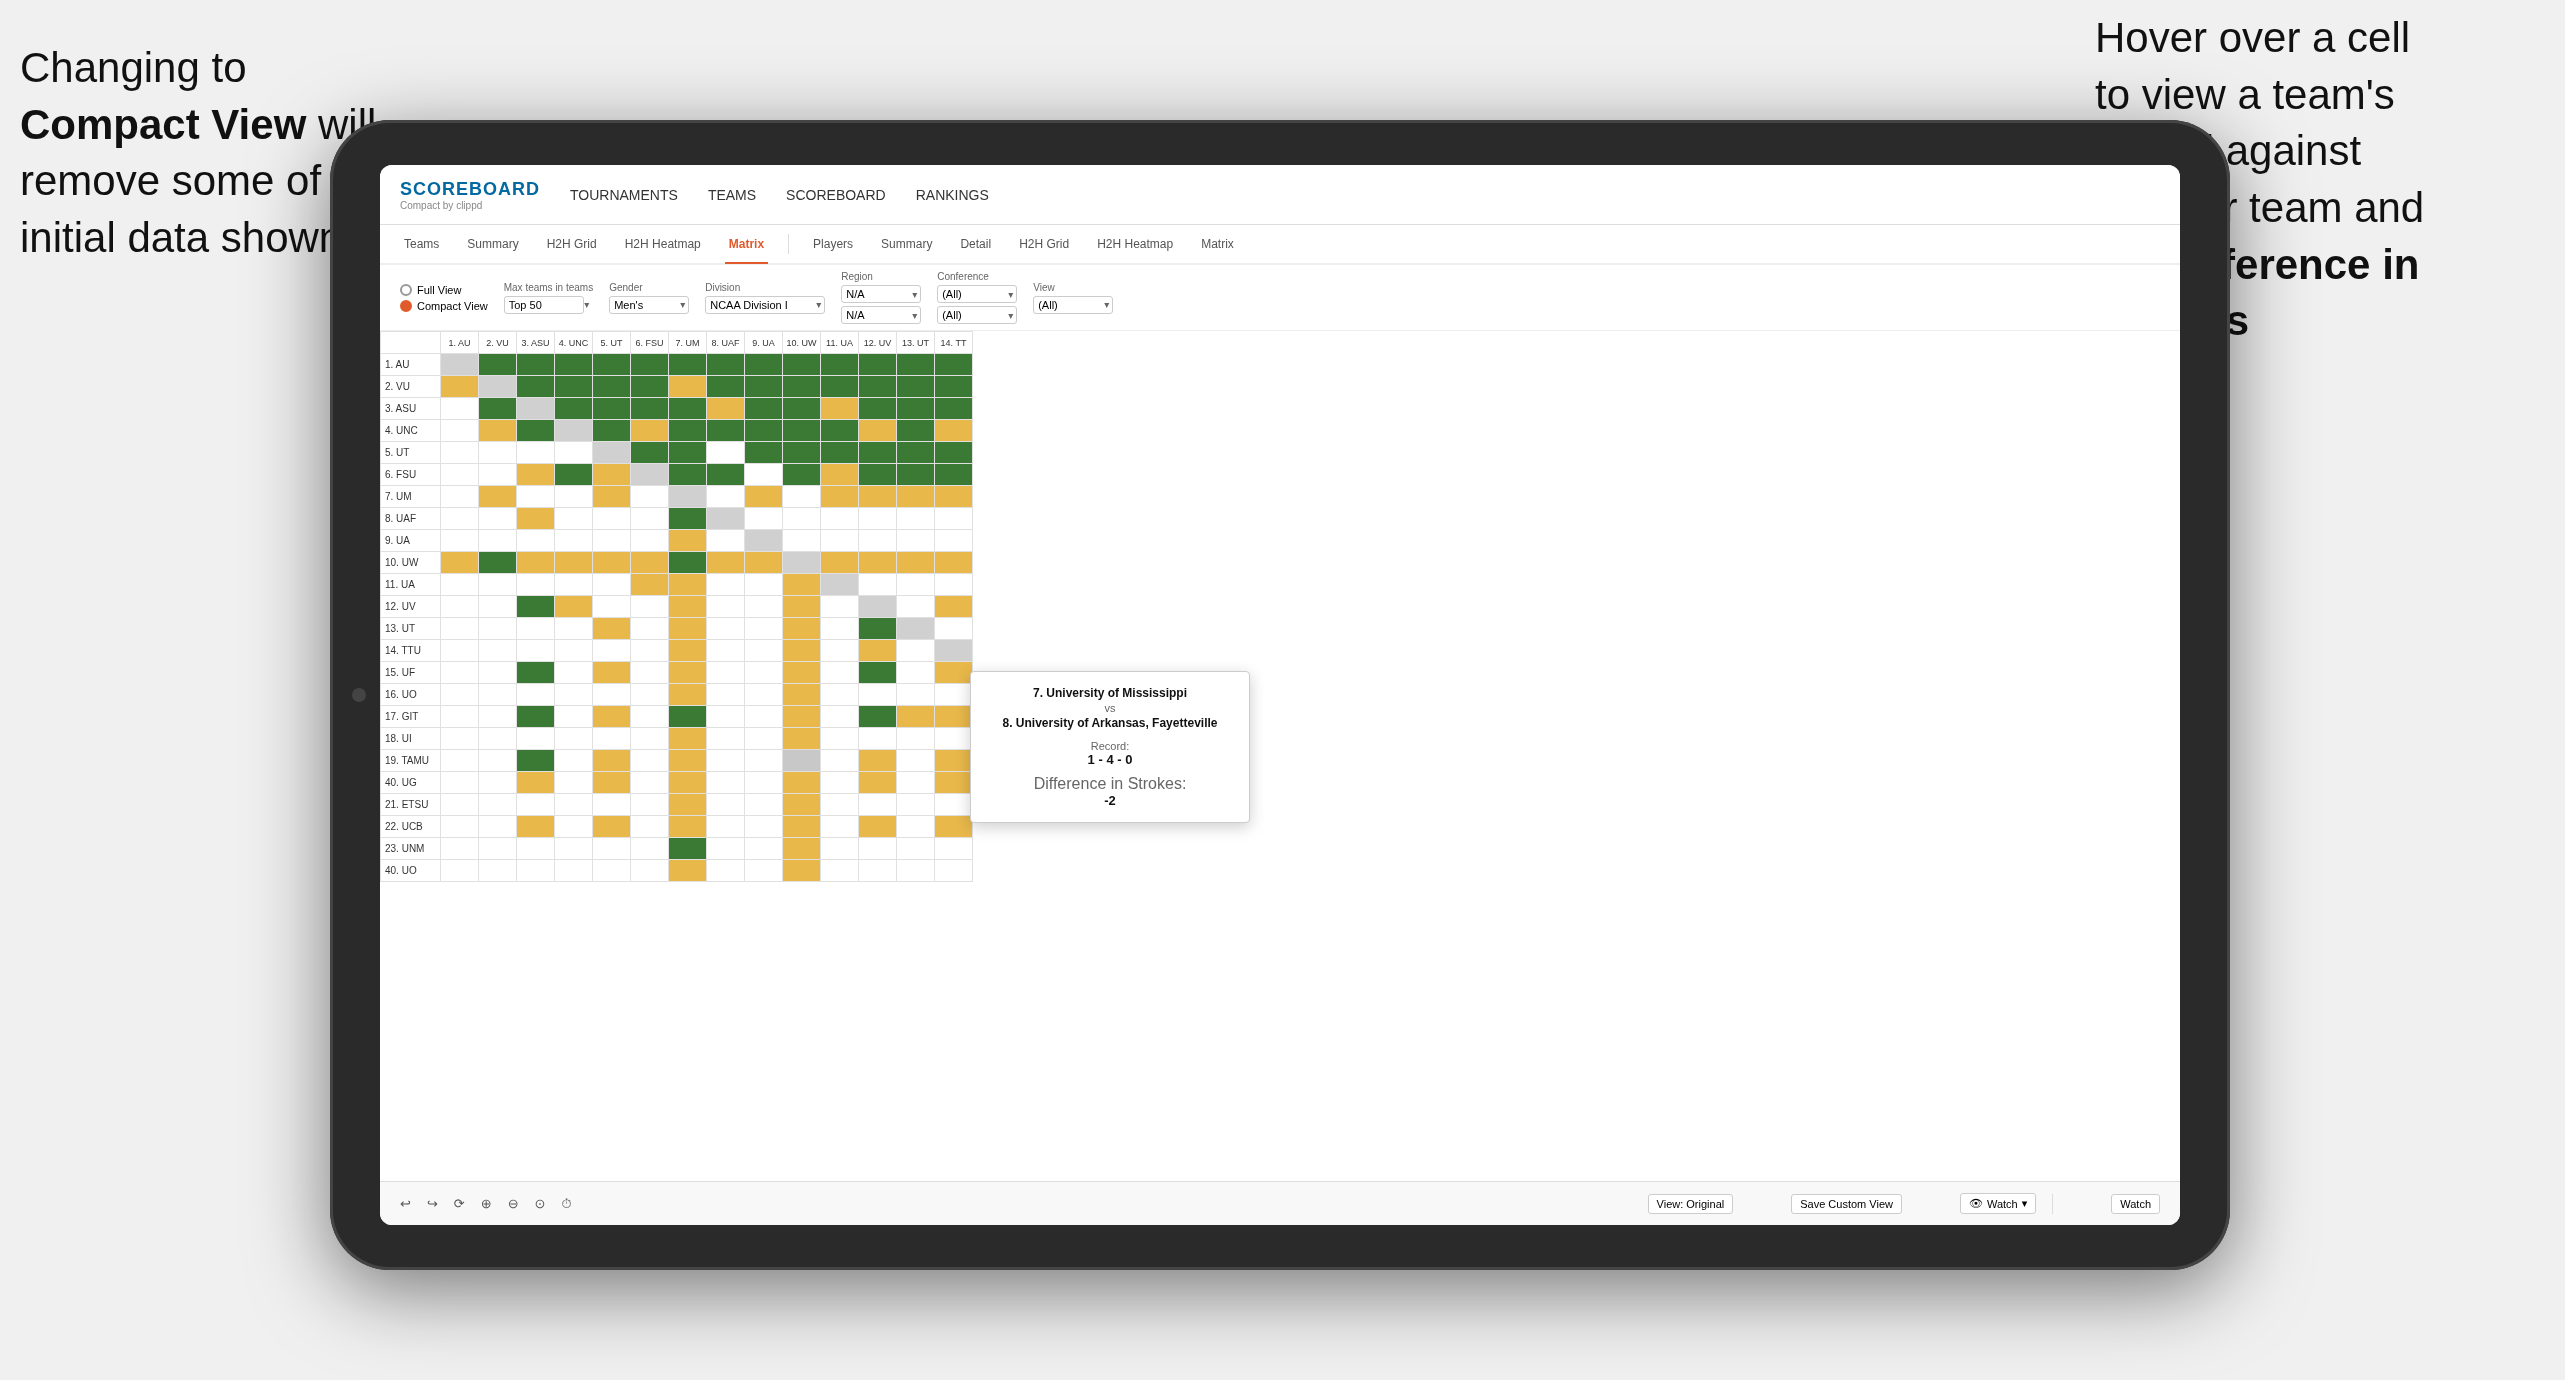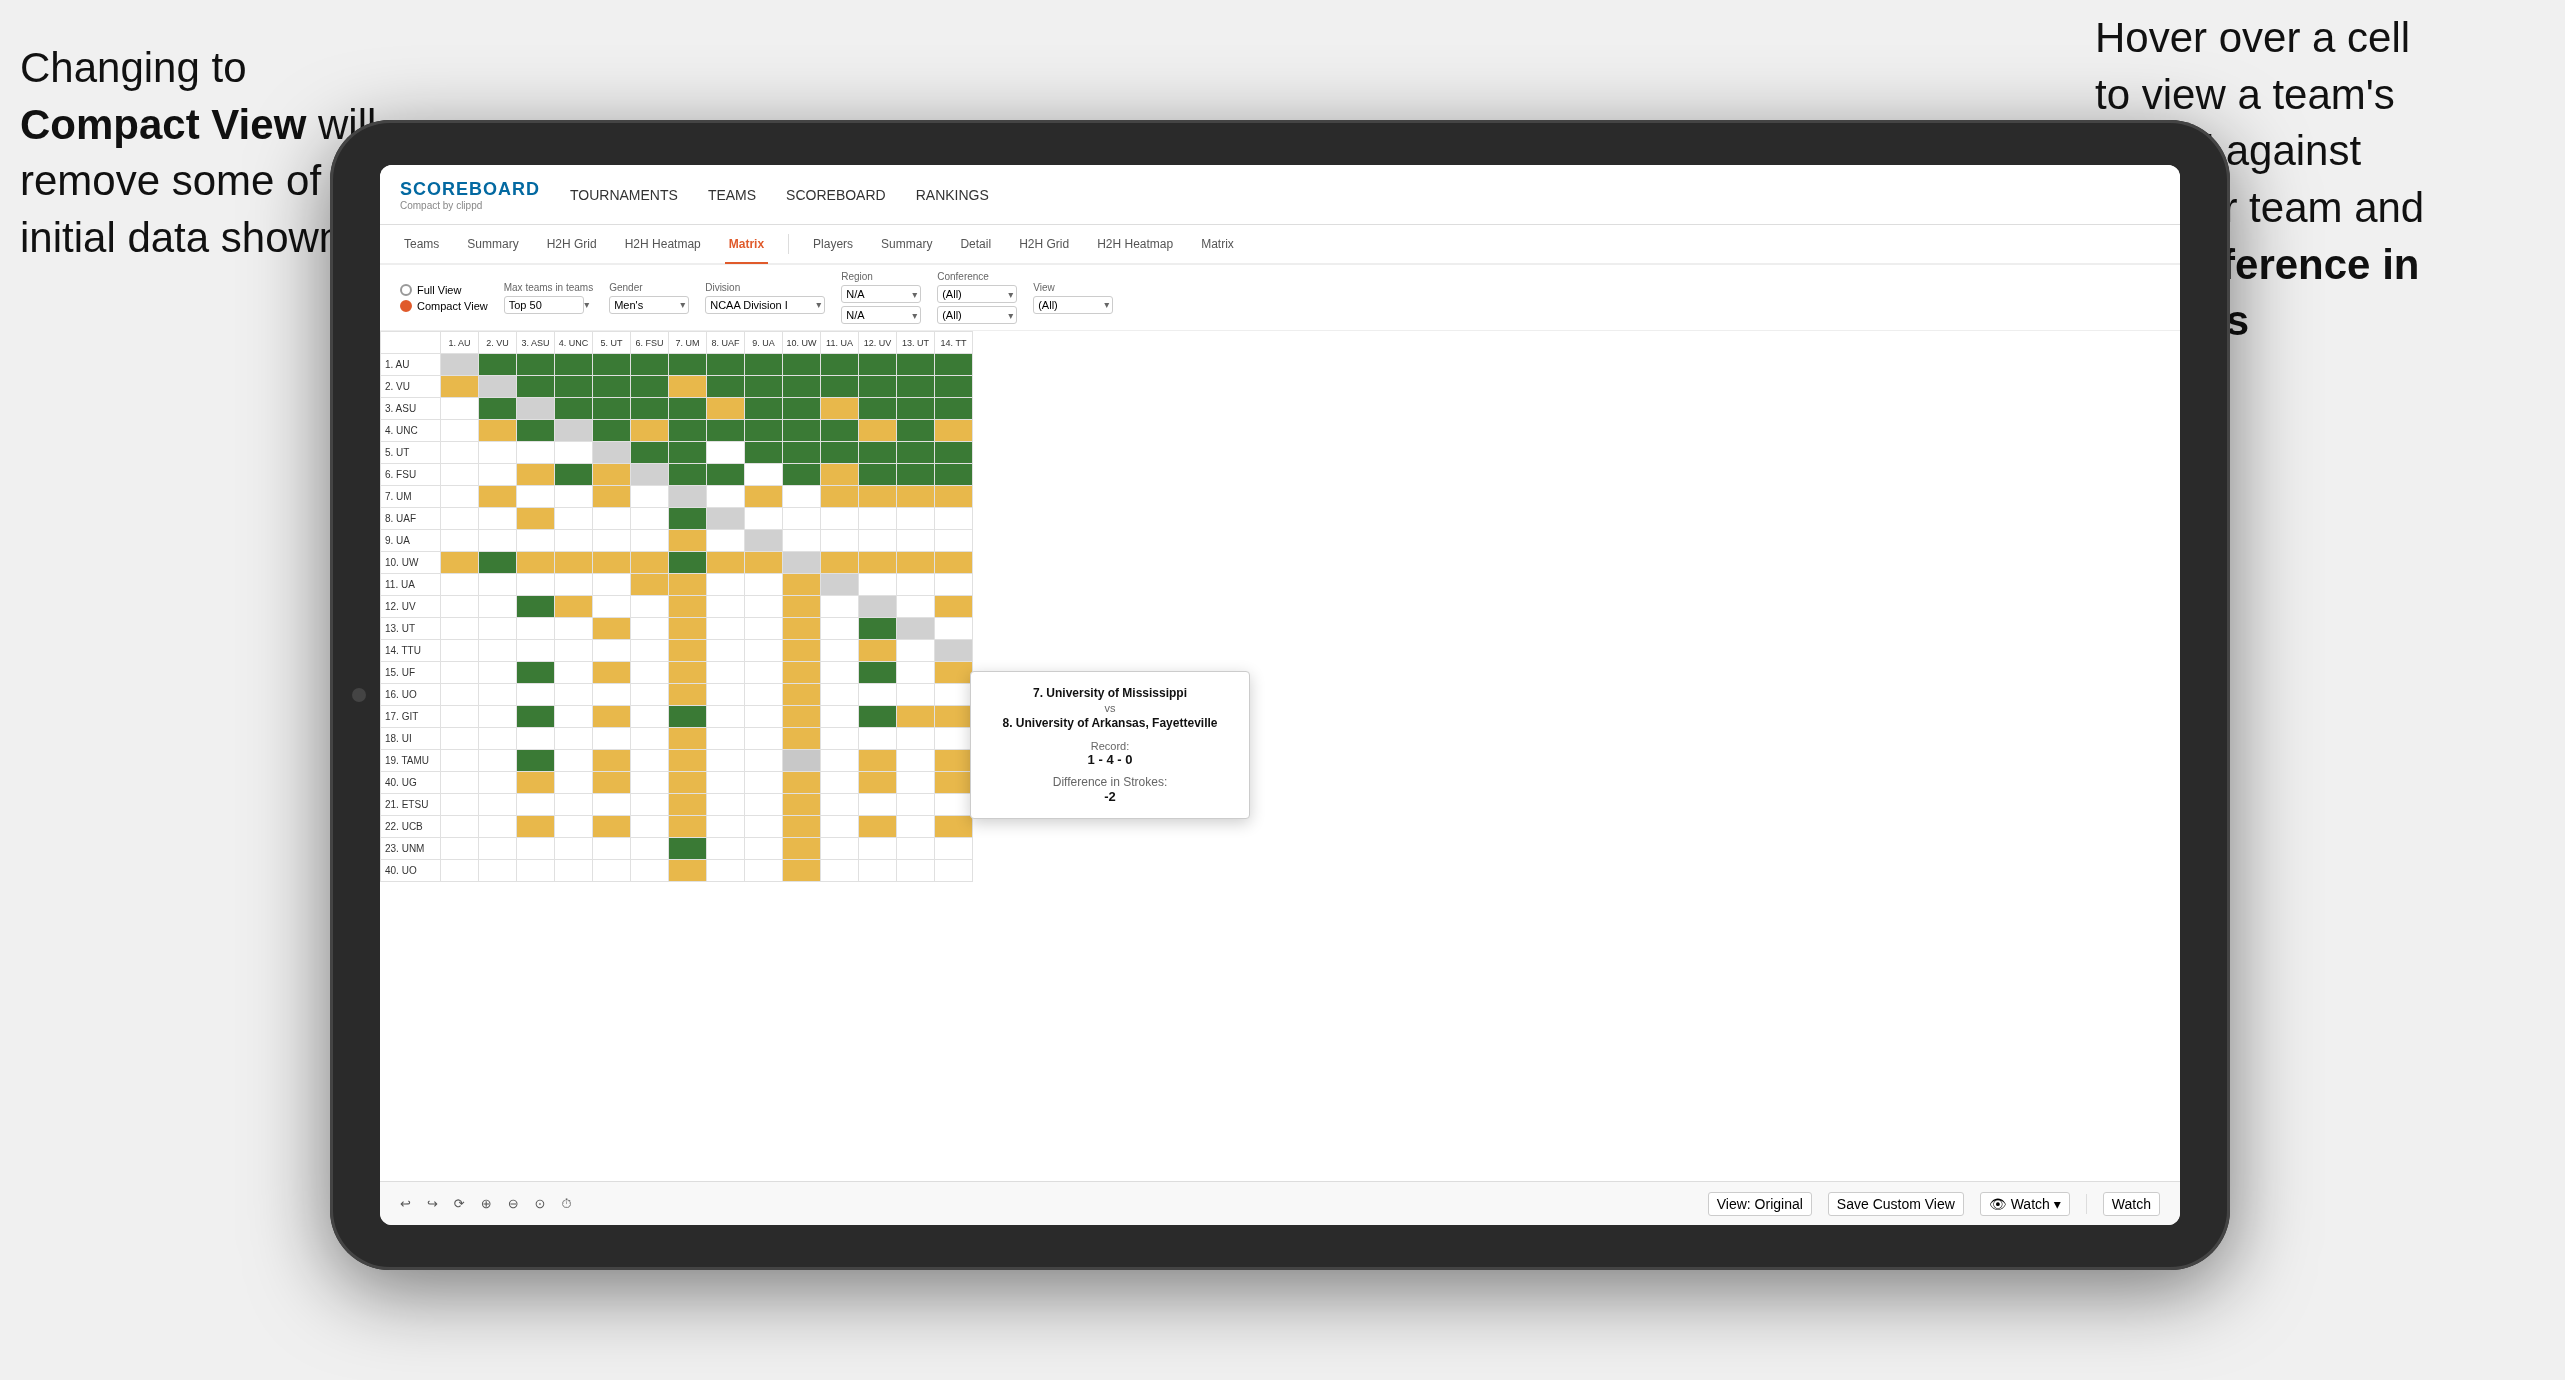--- a/index.html
+++ b/index.html
@@ -304,21 +304,21 @@
       font-size: 11px;
       margin-top: 10px;
     }
     .tooltip-record-value {
       font-weight: 700;
       font-size: 13px;
       color: #111;
     }
     .tooltip-diff-label {
       color: #666;
-      font-size: 12px;
+      font-size: 16px;
       margin-top: 8px;
     }
     .tooltip-diff-value {
       font-weight: 700;
       font-size: 13px;
       color: #111;
     }
 
     
     .bottom-toolbar {
@@ -328,28 +328,29 @@
       display: flex;
       align-items: center;
       padding: 0 20px;
       gap: 16px;
       flex-shrink: 0;
       font-size: 11px;
       color: #555;
     }
     .toolbar-btn {
       display: flex;
-      align-items: flex-start;
+      align-items: flex-end;
       gap: 4px;
       cursor: pointer;
       padding: 3px 8px;
       border-radius: 3px;
       border: 1px solid #ccc;
       background: #fff;
-      font-size: 14px;
+      font-size: 11px;
+      margin-left: 42px;
     }
     .toolbar-icon {
       font-size: 13px;
     }
     .toolbar-spacer {
       flex: 1;
     }
     .toolbar-sep {
       width: 1px;
       height: 20px;

